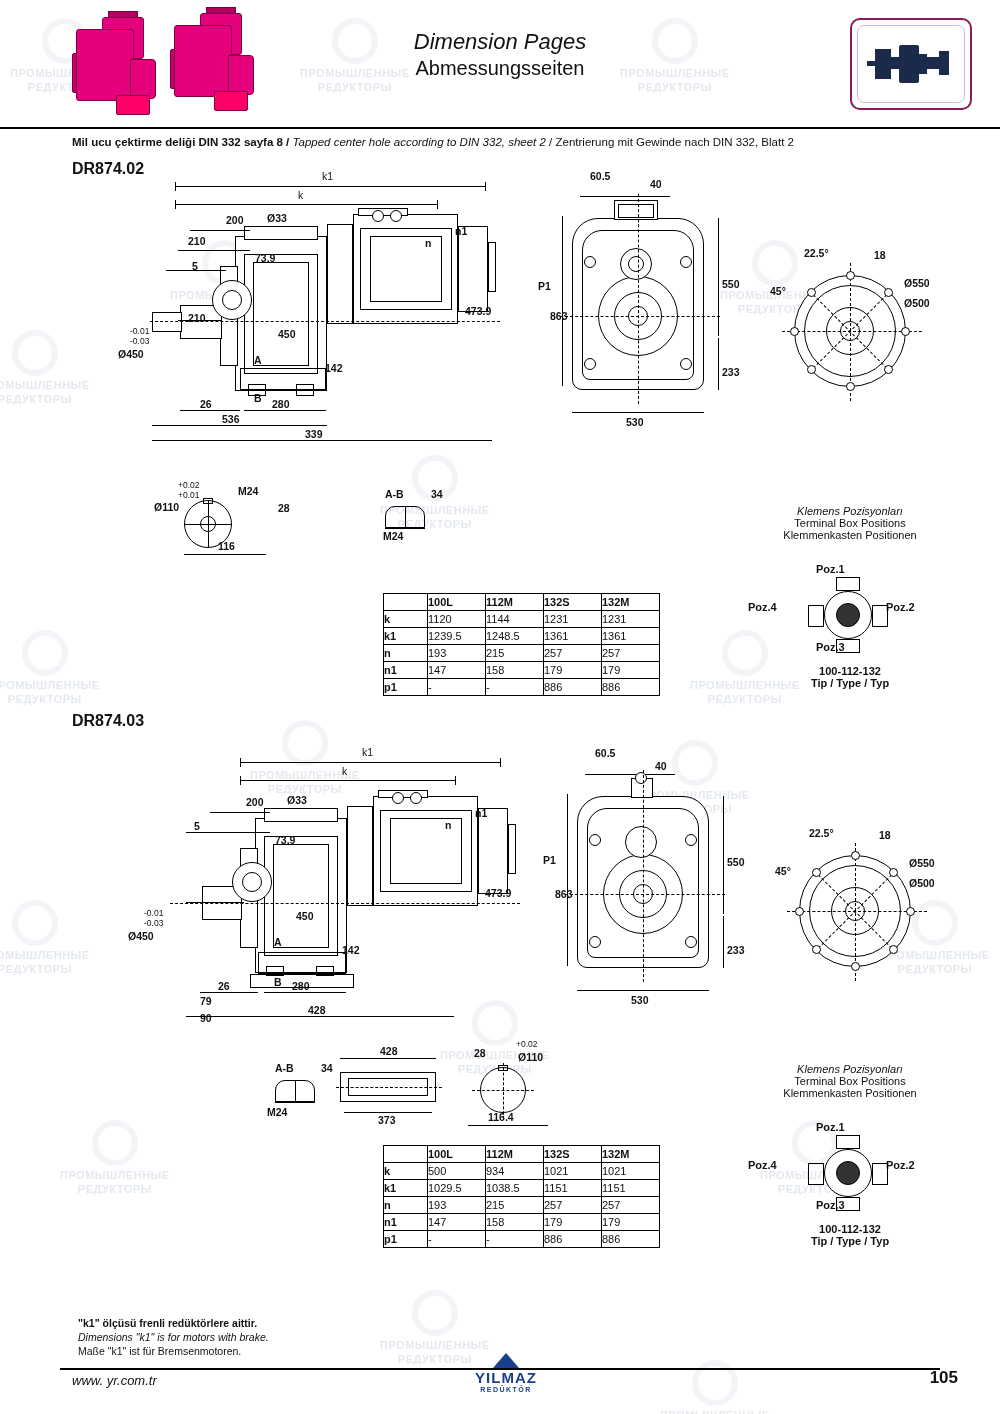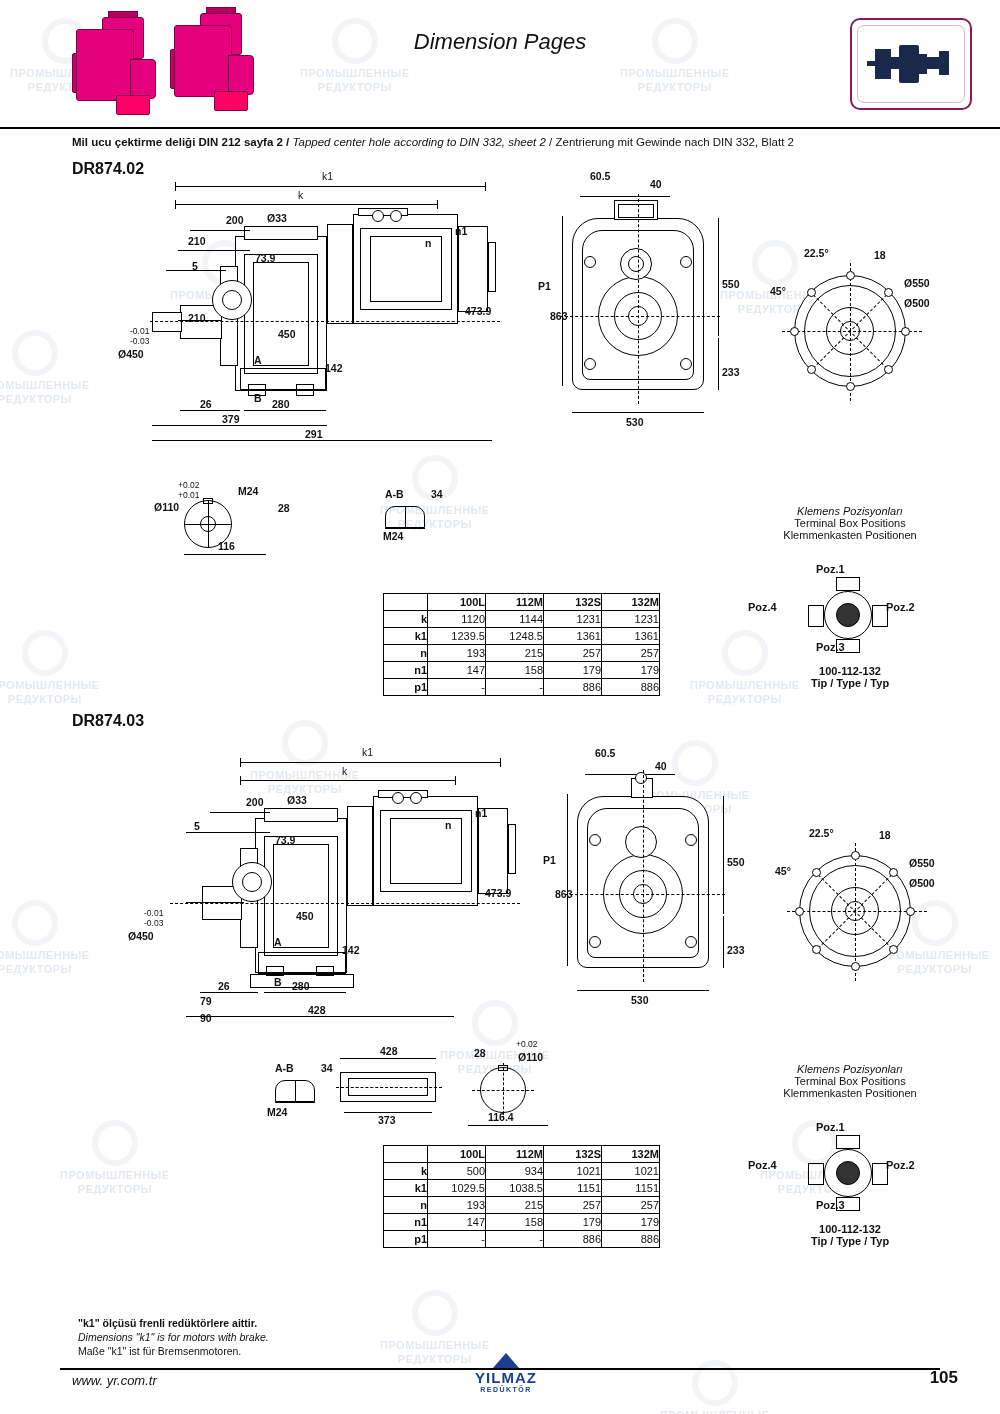--- a/index.html
+++ b/index.html
@@ -68,21 +68,21 @@
   .circ { position:absolute; border:1px solid #000; border-radius:50%; background:#fff; }
   .circ-nf { position:absolute; border:1px solid #000; border-radius:50%; }
   .dash { position:absolute; border-top:1px dashed #000; height:0; }
   .vdash { position:absolute; border-left:1px dashed #000; width:0; }
   .dim { position:absolute; font-size:10.5px; white-space:nowrap; }
   .dim.b { font-weight:bold; }
   .tiny { font-size:8.5px; }
 
   
   table.spec { position:absolute; border-collapse:collapse; font-size:11px; background:#fff; z-index:4; }
-  table.spec td, table.spec th { border:1px solid #000; text-align:right; padding:2px 0; }
+  table.spec td, table.spec th { border:1px solid #000; text-align:left; padding:2px 0; }
   table.spec th { font-weight:bold; }
   table.spec td.rh { font-weight:bold; width:44px; }
   table.spec td.v, table.spec th.v { width:58px; }
 
   
   .tbp { position:absolute; text-align:center; font-size:11px; z-index:4; }
   .tbp .cap1 { font-style:italic; }
 
   
   .footer-line { position:absolute; left:60px; top:1368px; width:880px; height:2px; background:#000; z-index:5; }
@@ -137,39 +137,40 @@
         <div class="body2"></div>
         <div class="flange"></div>
         <div class="body"></div>
         <div class="fan"></div>
         <div class="shaft"></div>
     </div>
   </div>
 
   <div class="hdr-titles">
     <div class="t2">Dimension Pages</div>
+    <div class="t3">Abmessungsseiten</div>
   </div>
 
   <div class="caliper-box">
     <div class="inner"></div>
     <svg width="118" height="88" viewBox="0 0 118 88" style="position:absolute;left:1px;top:1px;">
       <rect x="22" y="36" width="74" height="12" fill="#1b2a4a"></rect>
       <rect x="22" y="28" width="16" height="30" fill="#1b2a4a"></rect>
       <rect x="46" y="24" width="20" height="38" rx="2" fill="#1b2a4a"></rect>
       <rect x="66" y="33" width="8" height="20" fill="#1b2a4a"></rect>
       <rect x="86" y="30" width="10" height="24" fill="#1b2a4a"></rect>
       <rect x="14" y="40" width="10" height="5" fill="#1b2a4a"></rect>
     </svg>
   </div>
 
   <div class="hdr-line"></div>
 </div>
 
 <div class="din-note">
-  <b>Mil ucu çektirme deliği DIN 212 sayfa 2 /</b>
+  <b>Mil ucu çektirme deliği DIN 332 sayfa 8 /</b>
   <i>Tapped center hole according to DIN 332, sheet 2</i>
   <span>/  Zentrierung mit Gewinde nach DIN 332, Blatt 2</span>
 </div>
 
 <div class="sec-title" style="left:72px; top:160px;">DR874.02</div>
 
 <div class="dwg" style="left:120px; top:170px; width:400px; height:290px;">
 
   <div class="ln hline" style="left:55px; top:16px; width:310px;"></div>
   <div class="ln vline" style="left:55px; top:12px; height:9px;"></div>
@@ -228,23 +229,23 @@
   <div class="dim tiny" style="left:10px; top:156px;">-0.01</div>
   <div class="dim tiny" style="left:10px; top:166px;">-0.03</div>
   <div class="dim b" style="left:134px; top:184px;">A</div>
   <div class="dim b" style="left:134px; top:222px;">B</div>
 
   <div class="ln hline" style="left:60px; top:240px; width:60px;"></div>
   <div class="dim b" style="left:80px; top:228px;">26</div>
   <div class="ln hline" style="left:124px; top:240px; width:82px;"></div>
   <div class="dim b" style="left:152px; top:228px;">280</div>
   <div class="ln hline" style="left:32px; top:255px; width:175px;"></div>
-  <div class="dim b" style="left:102px; top:243px;">379</div>
+  <div class="dim b" style="left:102px; top:243px;">536</div>
   <div class="ln hline" style="left:32px; top:270px; width:340px;"></div>
-  <div class="dim b" style="left:185px; top:258px;">291</div>
+  <div class="dim b" style="left:185px; top:258px;">339</div>
 </div>
 
 <div class="dwg" style="left:540px; top:170px; width:200px; height:280px;">
   <div class="dim b" style="left:50px; top:0px;">60.5</div>
   <div class="dim b" style="left:110px; top:8px;">40</div>
   <div class="ln hline" style="left:40px; top:26px; width:60px;"></div>
   <div class="ln hline" style="left:100px; top:26px; width:30px;"></div>
 
   <div class="box-f" style="left:32px; top:48px; width:132px; height:172px; border-radius:26px 26px 10px 10px;"></div>
   <div class="box-f" style="left:74px; top:30px; width:44px; height:20px;"></div>

